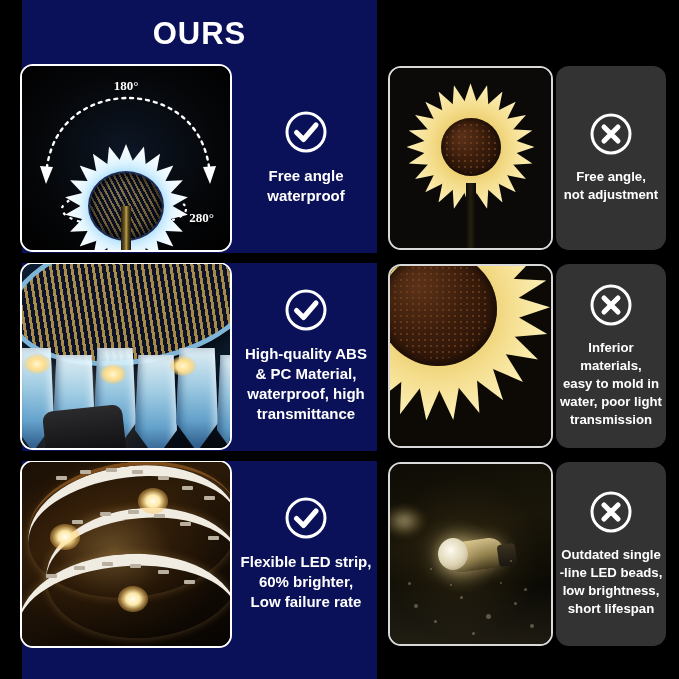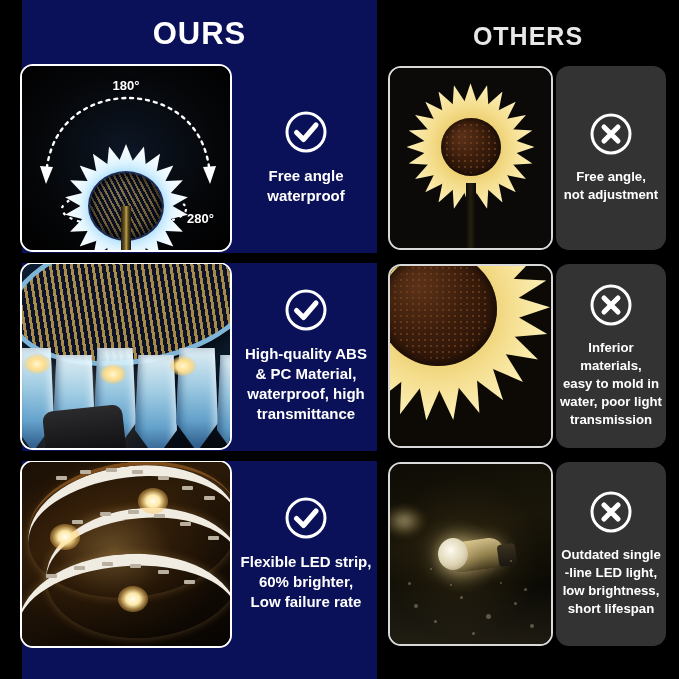--- a/index.html
+++ b/index.html
@@ -160,21 +160,21 @@
     font-weight: bold;
     line-height: 1.32;
     padding: 0 2px;
     white-space: pre-line;
   }
   .cap-ours .cap-text { font-size: 15px; }
   .cap-others .cap-text { font-size: 13.2px; line-height: 1.35; }
 
   
   .ill { position: absolute; inset: 0; }
-  .ill-1 { background: radial-gradient(ellipse at 50% 48%, #0d1726 0%, #050608 62%, #000 100%); }
+  .ill-1 { background: radial-gradient(ellipse at 50% 48%, #0d1726 0%, #050608 62%, #000 100%); font-family: Liberation Serif, serif; }
   .deg-label {
     position: absolute;
     color: #ffffff;
     font-size: 13px;
     font-weight: bold;
     text-shadow: 0 0 4px #000;
   }
   .deg-180 { left: 0; right: 0; top: 12px; text-align: center; }
   .deg-360 { right: 16px; bottom: 24px; }
 
@@ -402,21 +402,20 @@
 </head>
 <body>
 
 <div class="board">
 
   <div class="col-bg-ours"></div>
   <div class="col-bg-others"></div>
 
   <div class="head-row">
     <div class="head-ours">OURS</div>
-    <div class="head-others">OTHERS</div>
   </div>
 
   <div class="row row-1">
 
     <div class="card card-ours">
       <div class="ill ill-1">
         <div class="deg-label deg-180">180°</div>
         <div class="deg-label deg-360">280°</div>
 
         <svg class="arc-180" viewBox="0 0 184 92">
@@ -678,21 +677,21 @@
 
     <div class="panel-others"></div>
     <div class="cap cap-others">
       <span class="badge">
         <svg viewBox="0 0 44 44">
           <circle cx="22" cy="22" r="19" fill="none" stroke="#ffffff" stroke-width="3"></circle>
           <path d="M15 15 L29 29 M29 15 L15 29" fill="none" stroke="#ffffff" stroke-width="5" stroke-linecap="round"></path>
         </svg>
       </span>
       <span class="cap-text">Outdated single
--line LED light,
+-line LED beads,
 low brightness,
 short lifespan</span>
     </div>
   </div>
 
   <div class="row-sep sep-1"></div>
   <div class="row-sep sep-2"></div>
 </div>
 
 </body></html>

